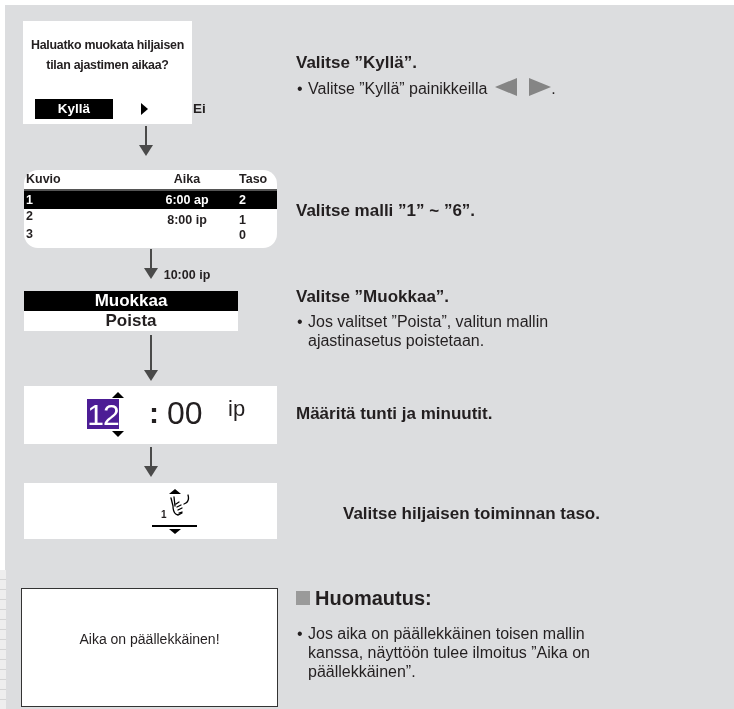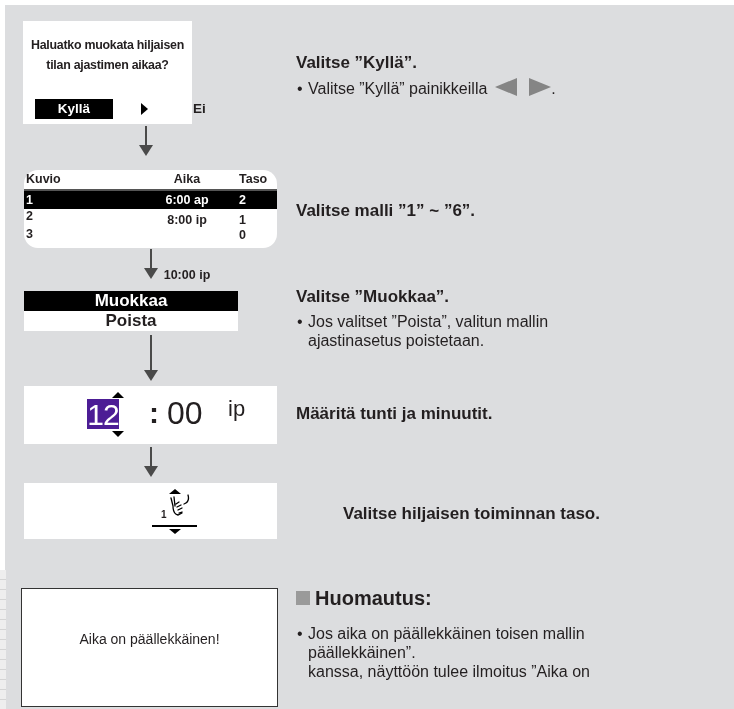--- a/index.html
+++ b/index.html
@@ -177,15 +177,15 @@
 
 <div class="step" style="top:404px;">Määritä tunti ja minuutit.</div>
 
 <div class="step" style="top:504px;margin-left:47px;">Valitse hiljaisen toiminnan taso.</div>
 
 <div class="note-title">
   <span class="note-sq"></span><span>Huomautus:</span>
 </div>
 <div class="bullet" style="top:624px;">
   <span class="dot">•</span><span>Jos aika on päällekkäinen toisen mallin</span>
+  <span class="indent">kanssa, näyttöön tulee ilmoitus ”Aika on</span>
   <span class="indent">päällekkäinen”.</span>
-  <span class="indent">kanssa, näyttöön tulee ilmoitus ”Aika on</span>
 </div>
 
 </body></html>

